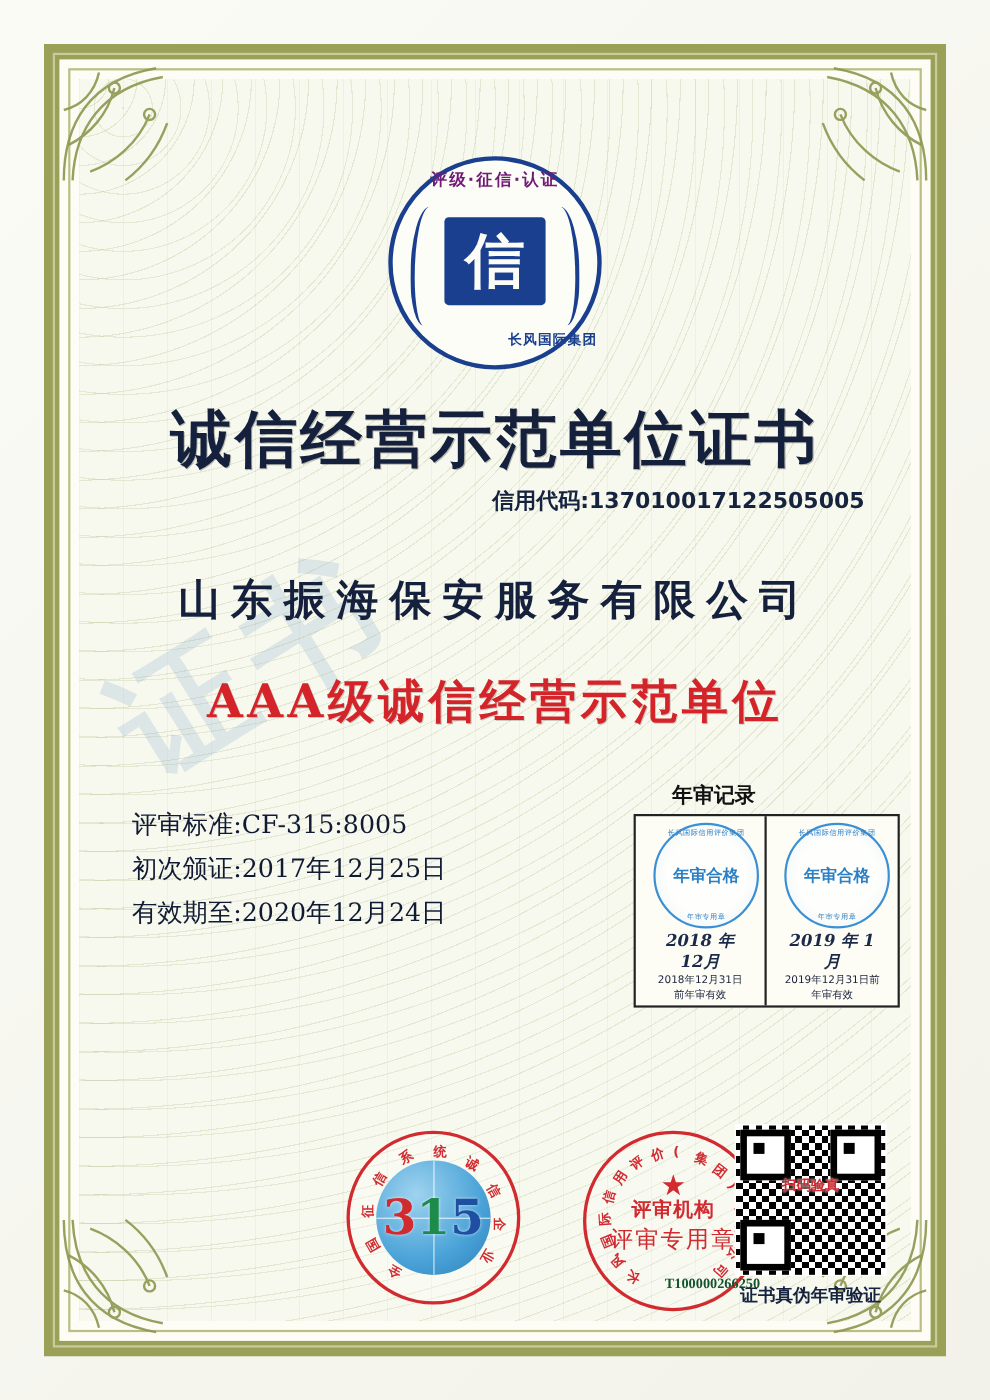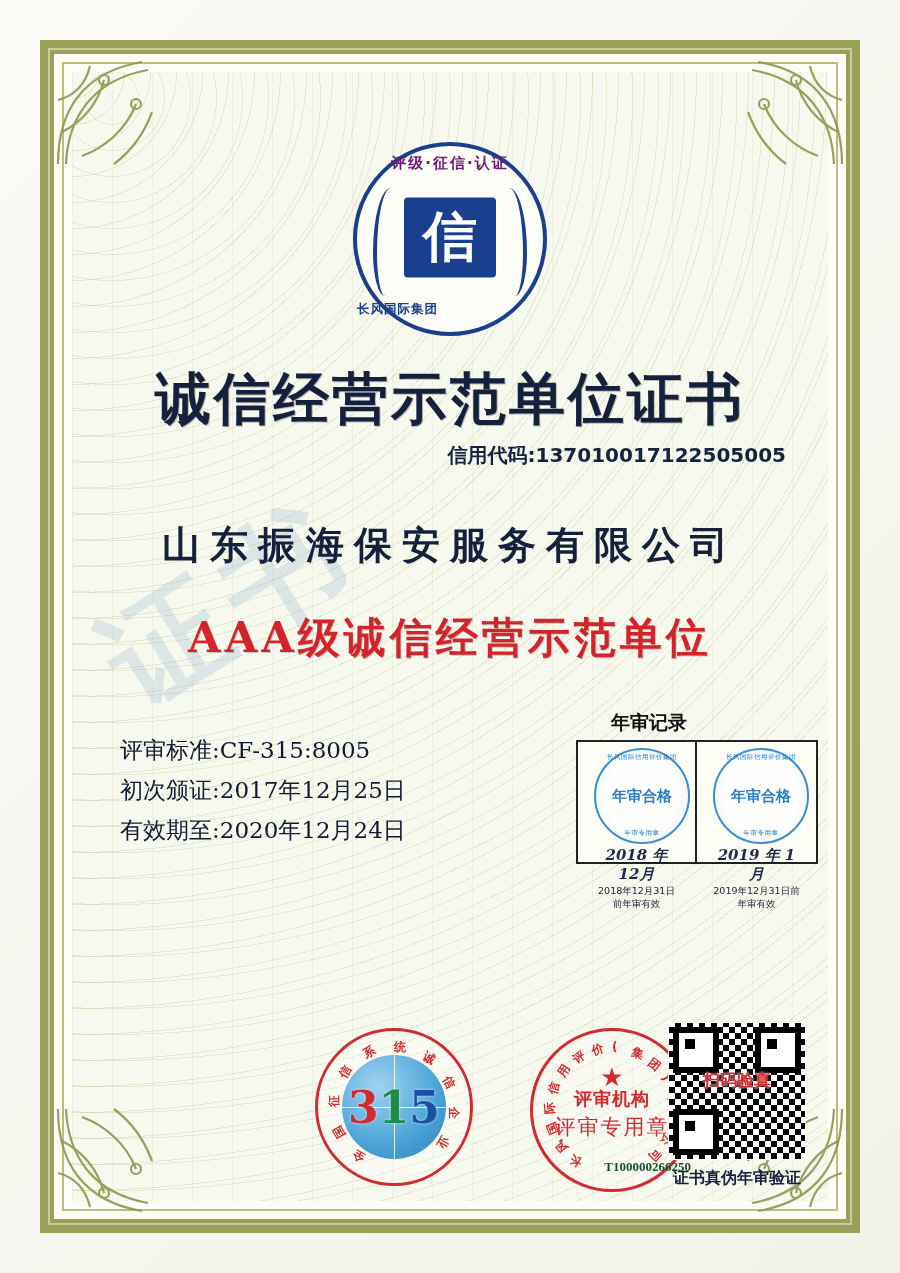--- a/index.html
+++ b/index.html
@@ -205,21 +205,21 @@
     width: 242px;
     box-sizing: border-box;
     background: #fdfdf6;
   }
   .annual-cell {
     width: 50%;
     box-sizing: border-box;
     padding: 4px 16px 2px;
     text-align: center;
     position: relative;
-    height: 120px;
+    height: 172px;
   }
   .annual-cell.first { border-right: 2px solid #222; }
   .annual-stamp {
     width: 92px;
     height: 92px;
     margin: 2px auto 0;
     border-radius: 50%;
     border: 2px solid #3b8fd4;
     color: #2b7fc4;
     position: relative;
@@ -456,21 +456,21 @@
   }
   .qr .f1 { left: 4px; top: 4px; }
   .qr .f2 { right: 4px; top: 4px; }
   .qr .f3 { left: 4px; bottom: 4px; }
   .qr .overlay-text {
     position: absolute;
     left: 0;
     top: 46px;
     width: 100%;
     text-align: center;
-    font-size: 17px;
+    font-size: 13px;
     color: #d12a2f;
     font-weight: bold;
     font-family: "DejaVu Sans", sans-serif;
     text-shadow: 0 0 2px #fff;
   }
   .qr-caption {
     font-size: 16px;
     color: #16233f;
     margin-top: 8px;
     font-family: "DejaVu Sans", sans-serif;
@@ -512,21 +512,21 @@
     line-height: 80px;
     text-align: center;
     font-family: "DejaVu Sans", sans-serif;
     border-radius: 4px;
   }
   .emblem-circle .arc-bottom {
     position: absolute;
     left: 0;
     bottom: 14px;
     width: 100%;
-    text-align: left;
+    text-align: right;
     font-size: 12.5px;
     font-weight: bold;
     color: #1a3f8f;
     font-family: "DejaVu Sans", sans-serif;
     letter-spacing: 1px;
   }
   .wheat {
     position: absolute;
     top: 42px;
     width: 26px;

